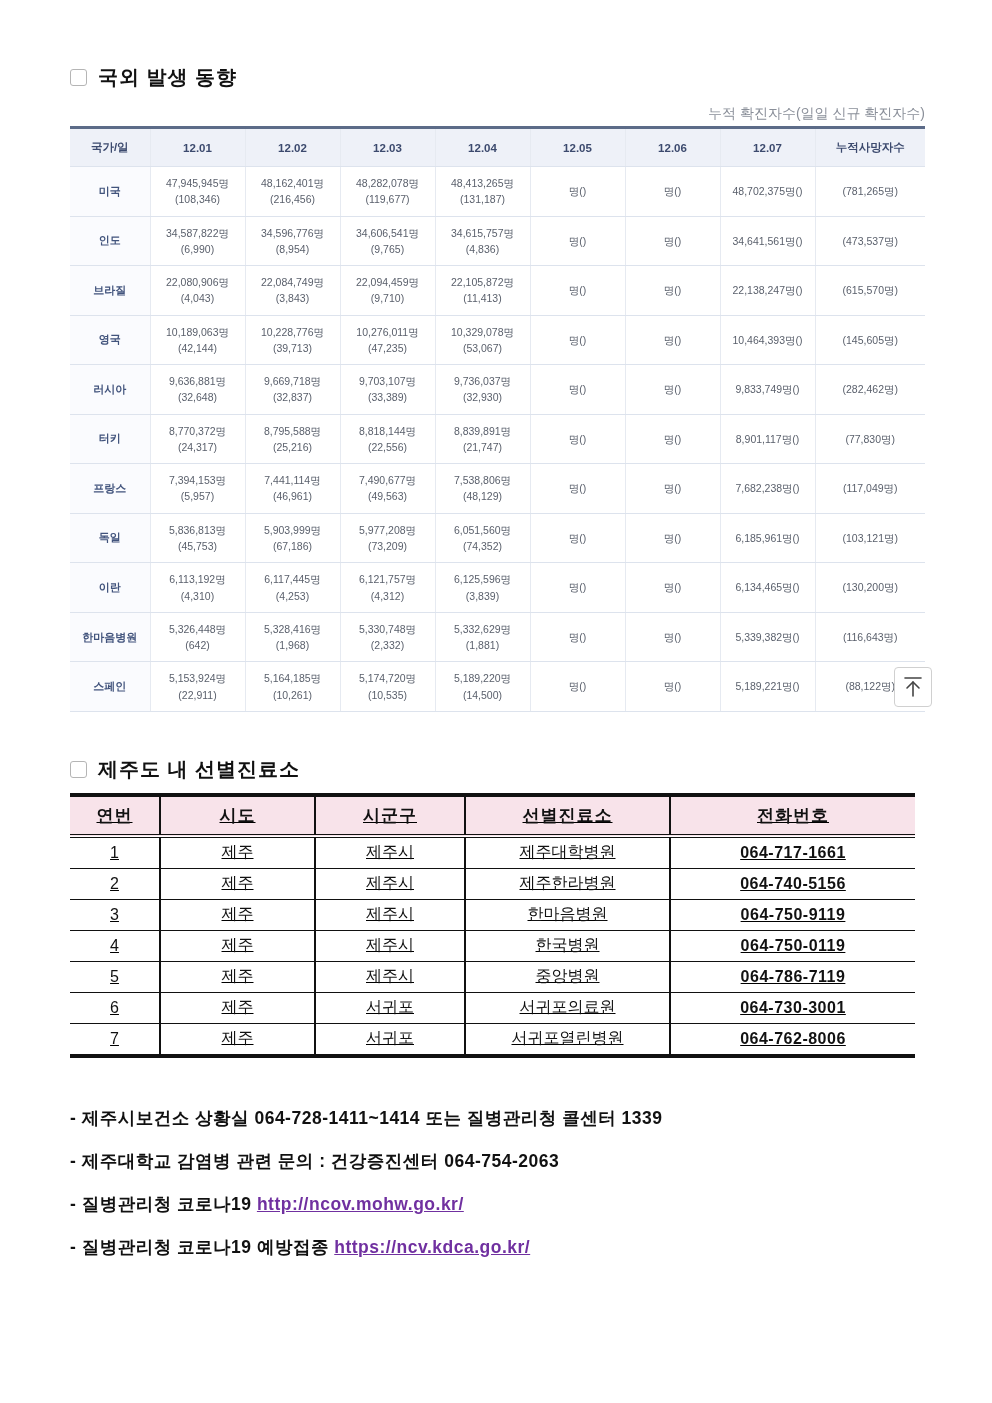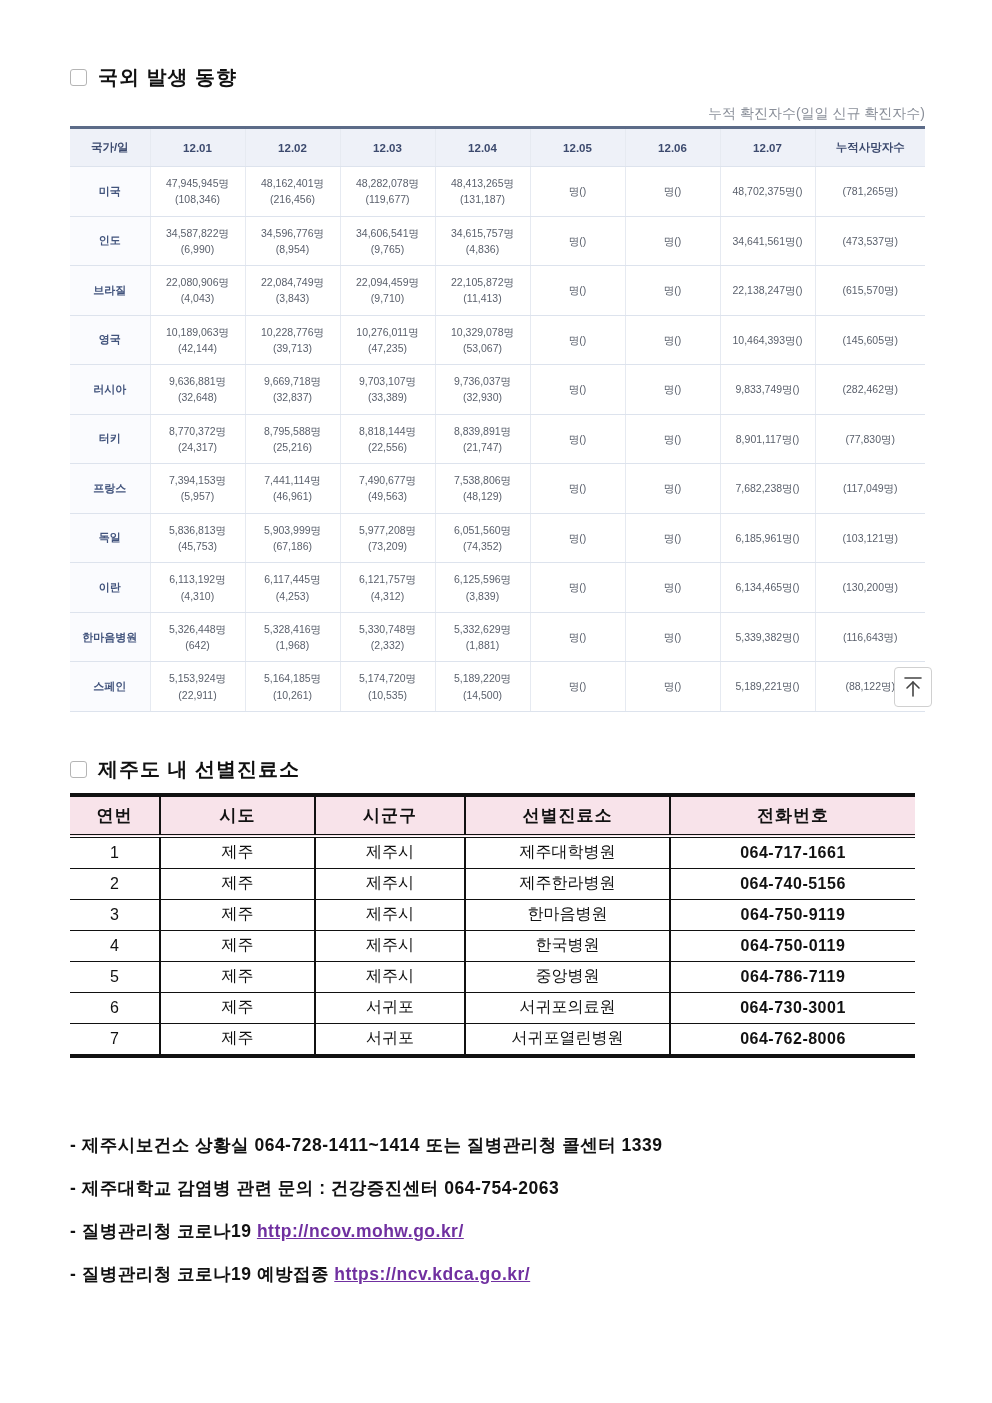--- a/index.html
+++ b/index.html
@@ -63,40 +63,41 @@
     color:var(--table1_data_text);font-size:10.5px;
     padding:8px 2px;line-height:1.55;
   }
   table.overseas td.datacell .v,table.overseas td.datacell .n{display:block;}
   
   table.clinics{
     width:845px;border-collapse:collapse;table-layout:fixed;
     border-top:4px solid var(--table2_border);
     border-bottom:4px solid var(--table2_border);
     margin-top:2px;
+    text-decoration:underline;
   }
   table.clinics th,table.clinics td{
     border-left:2px solid var(--table2_border);
     text-align:center;vertical-align:middle;color:#111;
   }
   table.clinics th:first-child,table.clinics td:first-child{border-left:none;}
   table.clinics thead th{
     background:var(--table2_header_bg);
     font-size:17px;font-weight:bold;padding:7px 2px;
     border-bottom:4px double var(--table2_border);
     letter-spacing:1px;
   }
   table.clinics tbody td{
     font-size:16px;padding:4.5px 2px;
     border-bottom:1.5px solid var(--table2_border);
   }
   table.clinics tbody tr:last-child td{border-bottom:none;}
   table.clinics td.phone{font-weight:bold;letter-spacing:0.5px;}
   
-  .footer-notes{margin-top:75px;}
+  .footer-notes{margin-top:48px;}
   .footer-line{
     font-size:17.5px;font-weight:bold;color:#111;
     margin-bottom:19px;letter-spacing:0.5px;
   }
   .footer-line a{
     color:var(--link_color);font-weight:bold;
   }
   
   .scroll-top{
     position:absolute;top:667px;right:60px;

